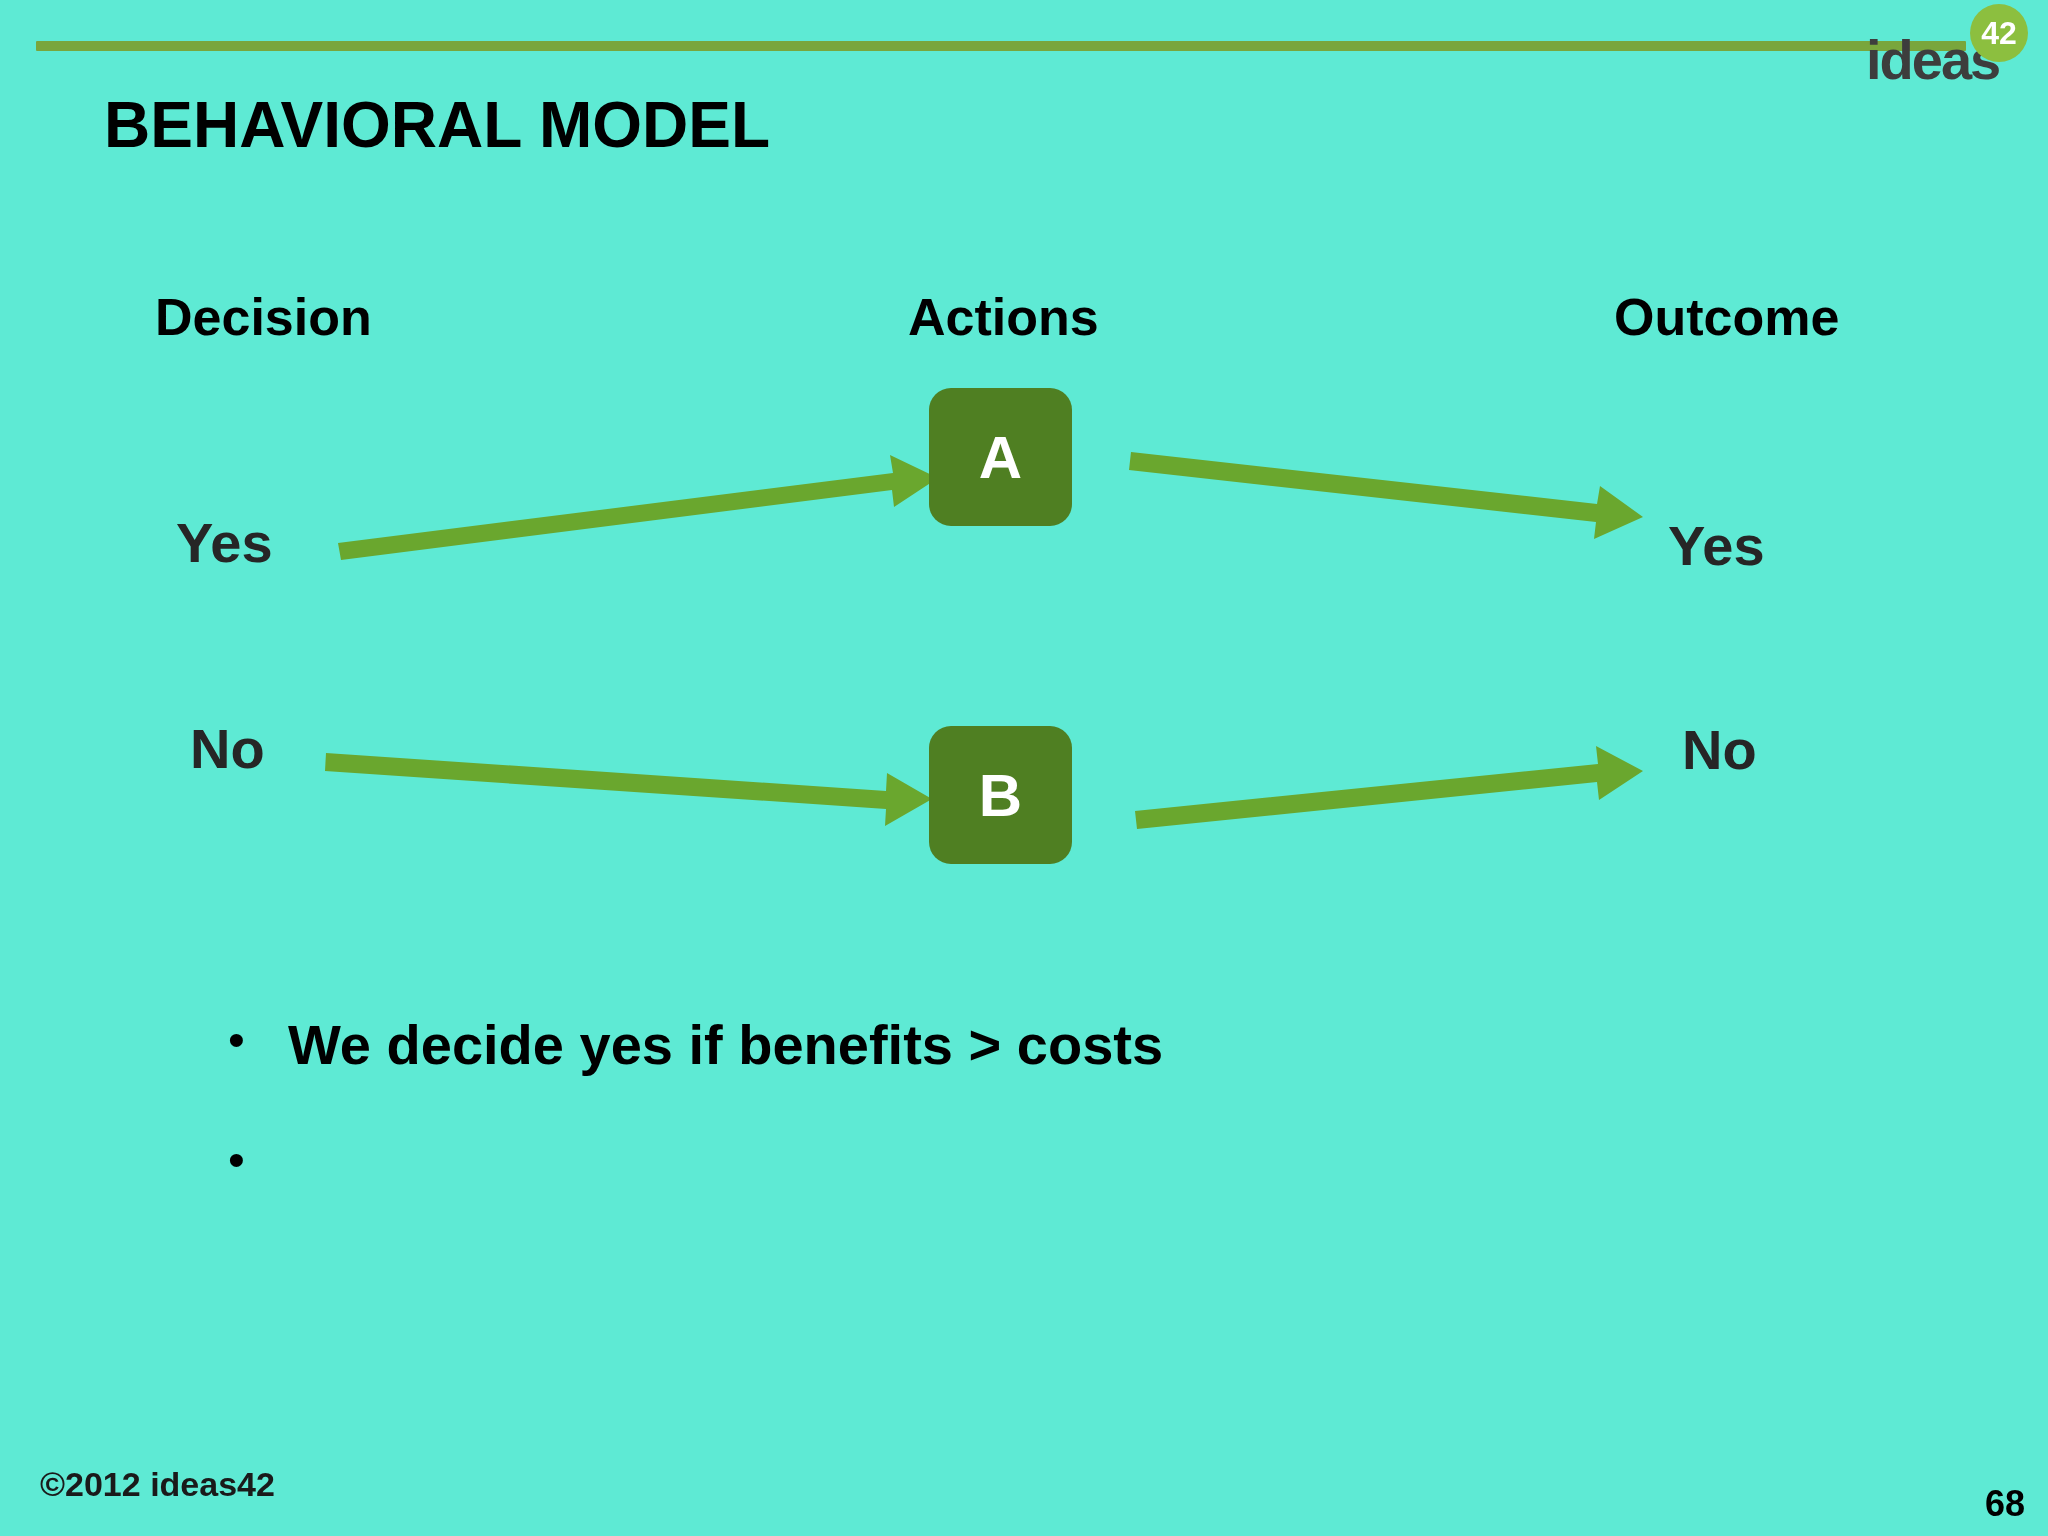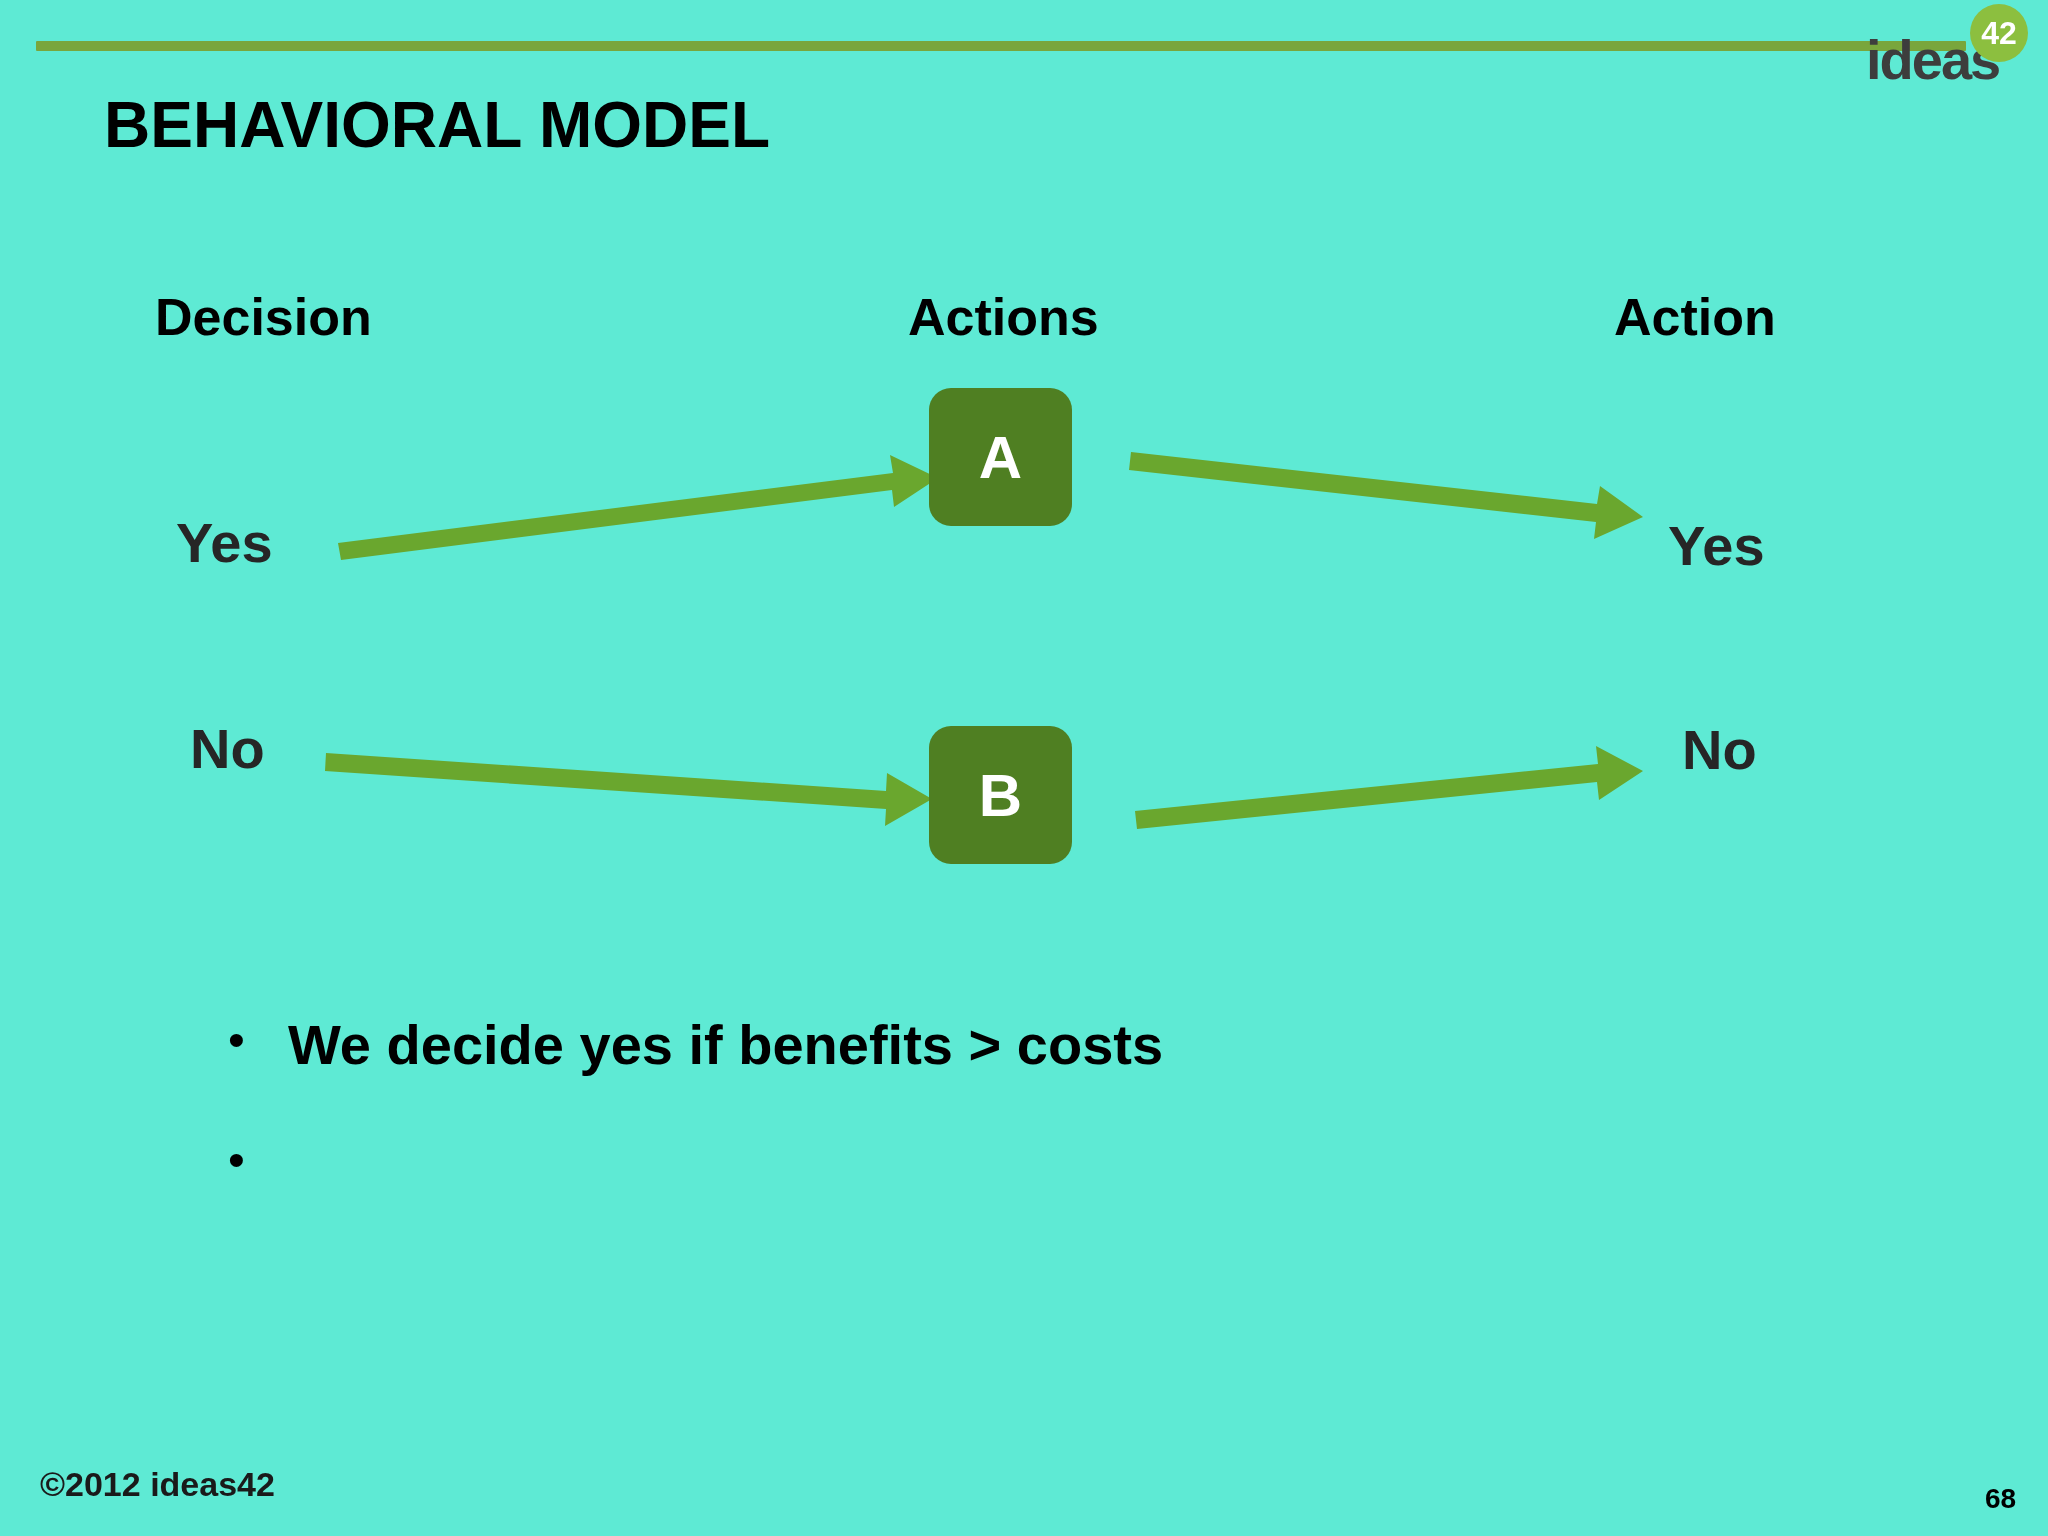--- a/index.html
+++ b/index.html
@@ -175,21 +175,21 @@
     top: 1465px;
     font-size: 34px;
     font-weight: bold;
     color: #1a1a1a;
     font-family: "Liberation Sans", sans-serif;
   }
   #footer-page-number {
     position: absolute;
     left: 1985px;
     top: 1483px;
-    font-size: 28px;
+    font-size: 36px;
     font-weight: bold;
     color: #000000;
     font-family: "Liberation Sans", sans-serif;
   }
 </style>
 </head>
 <body>
 
 <div id="slide">
 
@@ -199,21 +199,21 @@
     <div id="logo-word">ideas</div>
     <div id="logo-badge">
       <div id="logo-badge-text">42</div>
     </div>
   </div>
 
   <div id="slide-title">BEHAVIORAL MODEL</div>
 
   <div id="col-decision" class="col-header">Decision</div>
   <div id="col-actions" class="col-header">Actions</div>
-  <div id="col-outcome" class="col-header">Action</div>
+  <div id="col-outcome" class="col-header">Outcome</div>
 
   <svg id="arrows" viewBox="0 0 2048 1536" xmlns="http://www.w3.org/2000/svg">
 
     <g>
       <path d="M 338 543 L 893 473 L 890 455 L 938 478 L 894 507 L 892 490 L 341 560 Z" fill="#6aa72e"></path>
     </g>
 
     <g>
       <path d="M 1131 452 L 1597 504 L 1600 486 L 1643 517 L 1594 539 L 1596 522 L 1129 470 Z" fill="#6aa72e"></path>
     </g>

